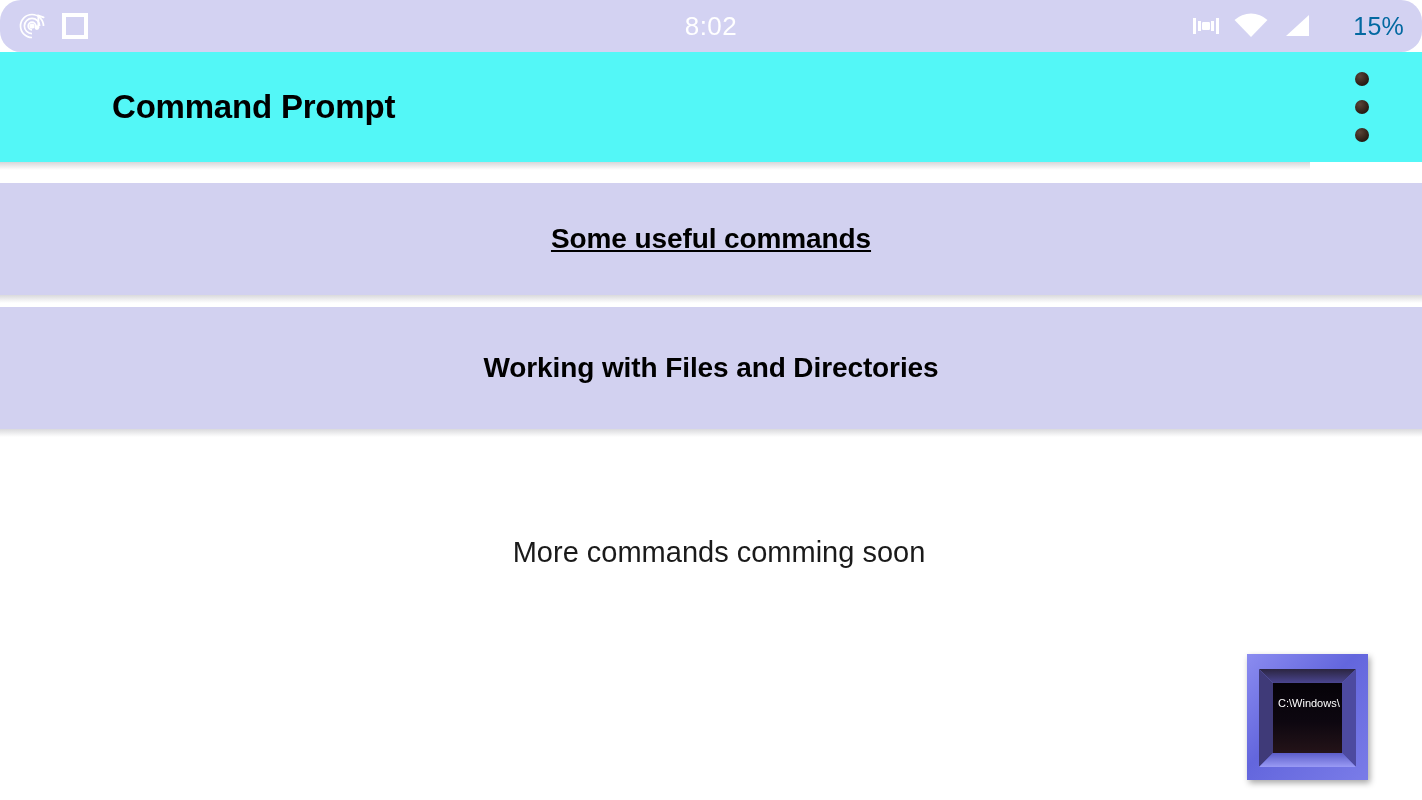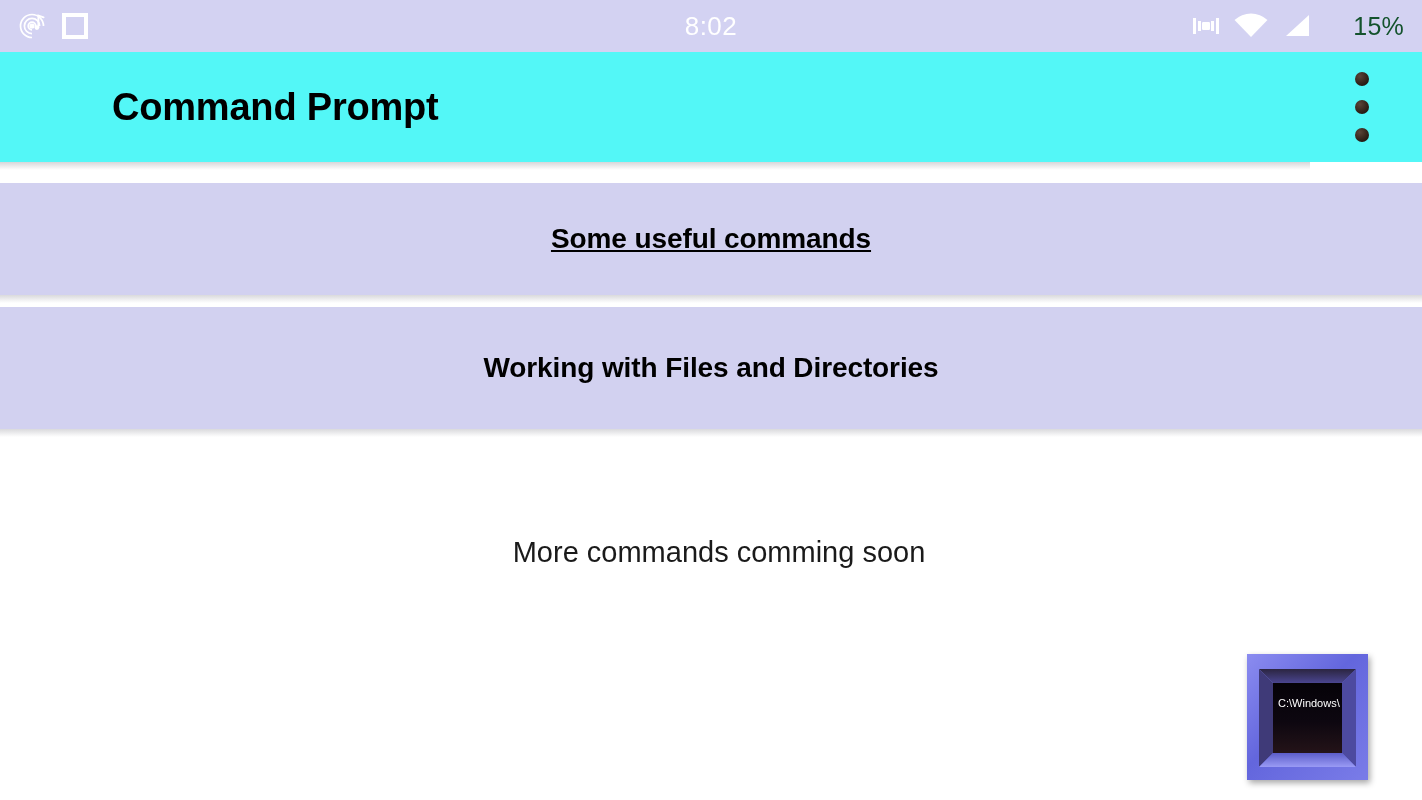--- a/index.html
+++ b/index.html
@@ -10,57 +10,58 @@
     overflow:hidden;
   }
 
   
   .status-bar{
     position:absolute; left:0; top:0;
     width:1422px; height:52px;
     background:#d3d2f2;
     display:flex; align-items:center;
     padding:0 18px 0 18px;
+    border-radius:21px;
   }
   .status-left{ display:flex; align-items:center; gap:14px; }
   .status-center{
     position:absolute; left:0; right:0; top:0; height:52px;
     display:flex; align-items:center; justify-content:center;
     pointer-events:none;
   }
   .clock{
     color:#ffffff; font-size:26px; letter-spacing:0.5px;
     font-family:"Liberation Sans", sans-serif;
   }
   .status-right{
     margin-left:auto; display:flex; align-items:center; gap:12px;
     position:relative; z-index:2;
   }
-  .battery-text{ color:#14532d; font-size:25px; letter-spacing:0.2px;margin-left:28px; }
+  .battery-text{ color:#0369a1; font-size:25px; letter-spacing:0.2px;margin-left:28px; }
 
   .icon-music{ width:30px; height:30px; display:block; }
   .icon-square{
     width:26px; height:26px;
     border:4px solid #ffffff;
     display:block;
   }
   .icon-vibrate{ width:30px; height:28px; display:block; }
   .icon-wifi{ width:36px; height:28px; display:block; }
   .icon-signal{ width:32px; height:28px; display:block; }
 
   
   .app-bar{
     position:absolute; left:0; top:52px;
     width:1422px; height:110px;
     background:#53f7f7;
     display:flex; align-items:center;
   }
   .app-bar-title{
     margin-left:112px;
-    font-size:38px; font-weight:bold; color:#000000;
+    font-size:33px; font-weight:bold; color:#000000;
     letter-spacing:-0.2px;
   }
   .app-bar-shadow{
     position:absolute; left:0; top:162px;
     width:1310px; height:8px;
     background:linear-gradient(to bottom, rgba(120,120,130,0.30), rgba(120,120,130,0.0));
   }
   .overflow-menu{
     position:absolute; right:42px; top:52px; height:110px;
     width:36px;

